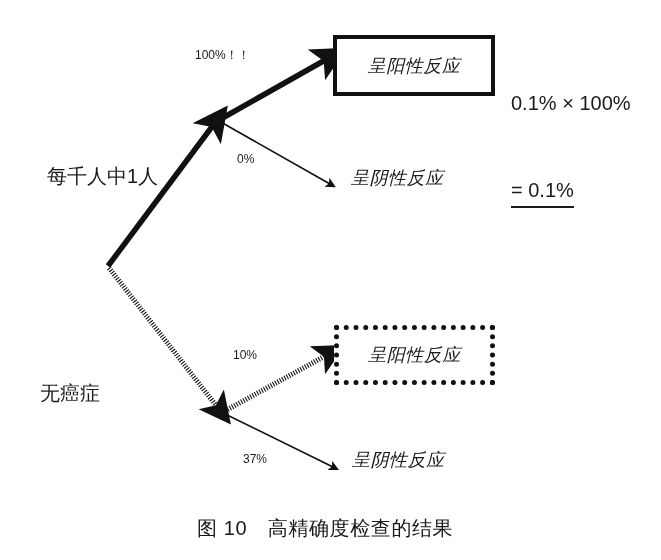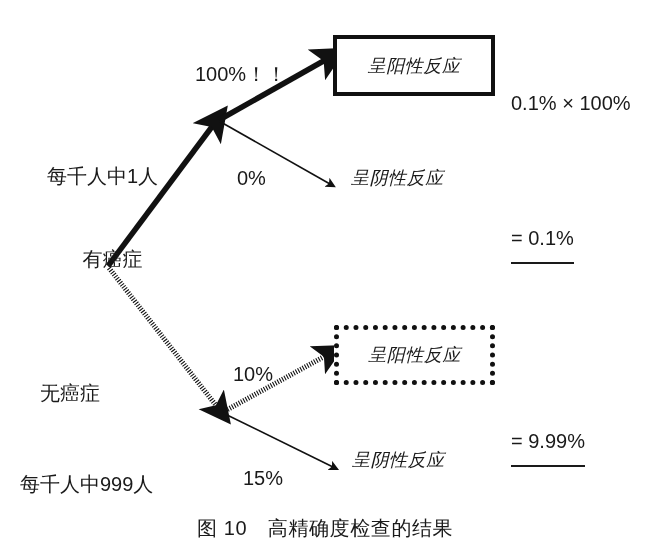--- a/index.html
+++ b/index.html
@@ -29,36 +29,34 @@
     white-space: pre;
     line-height: 1.22;
     color: #1a1a1a;
   }
   .node-text {
     font-size: 18px;
     letter-spacing: 0.5px;
     font-style: italic;
   }
   .branch-pct {
-    font-size: 20px;
-    margin-top: 14px;
+    font-size: 12px;
   }
   .side-label {
     font-size: 20px;
     line-height: 1.38;
   }
   .calc {
     font-size: 20px;
     line-height: 1.45;
   }
   .calc .ul {
     border-bottom: 2px solid #1a1a1a;
     display: inline-block;
-    padding-bottom: 9px;
-    margin-top: 48px;
+    padding-bottom: 1px;
   }
   .box-solid {
     position: absolute;
     border: 4px solid #111111;
     background: #ffffff;
     box-sizing: border-box;
     display: flex;
     align-items: center;
     justify-content: center;
   }
@@ -116,53 +114,50 @@
       <line x1="223" y1="412" x2="327" y2="355" stroke="#111111" stroke-width="5" stroke-linecap="butt" stroke-dasharray="1.1 1.5" marker-end="url(#ah-dot)"></line>
     </g>
 
     <g>
       <line x1="223" y1="413" x2="333" y2="467" stroke="#111111" stroke-width="1.6" stroke-linecap="butt" marker-end="url(#ah-thin)"></line>
     </g>
   </svg>
 
   <div class="lbl side-label" style="left:47px; top:108px;text-align:center;">
     <div>每千人中1人</div>
-    <div>　有癌症</div>
   </div>
 
   <div class="lbl branch-pct" style="left:195px; top:48px;">100%！！</div>
 
   <div class="box-solid" style="left:333px; top:35px; width:162px; height:61px;">
     <span class="node-text">呈阳性反应</span>
   </div>
 
   <div class="lbl calc" style="left:511px; top:31px;">
     <div>0.1% × 100%</div>
     <div><span class="ul">= 0.1%</span></div>
   </div>
 
   <div class="lbl branch-pct" style="left:237px; top:152px;">0%</div>
 
   <div class="lbl node-text" style="left:351px; top:168px;">呈阴性反应</div>
 
   <div class="lbl side-label" style="left:20px; top:325px;">
-    <div style="margin-bottom:8px;">　无癌症</div>
-    <div>每千人中999人</div>
+    <div style="margin-bottom:32px;">　无癌症</div>
     
   </div>
 
   <div class="lbl branch-pct" style="left:233px; top:348px;">10%</div>
 
   <div class="box-dotted" style="left:334px; top:325px; width:161px; height:60px;">
     <span class="node-text">呈阳性反应</span>
   </div>
 
   <div class="lbl calc" style="left:511px; top:321px;">
-    <div><span class="ul">= 9.99%</span></div>
   </div>
 
-  <div class="lbl branch-pct" style="left:243px; top:452px;">15%</div>
+  <div class="lbl branch-pct" style="left:243px; top:452px;">37%</div>
 
   <div class="lbl node-text" style="left:352px; top:450px;">呈阴性反应</div>
 
   <div class="caption" style="left:197px; top:515px;">图 10　高精确度检查的结果</div>
 
 </div>
 
 </body></html>

